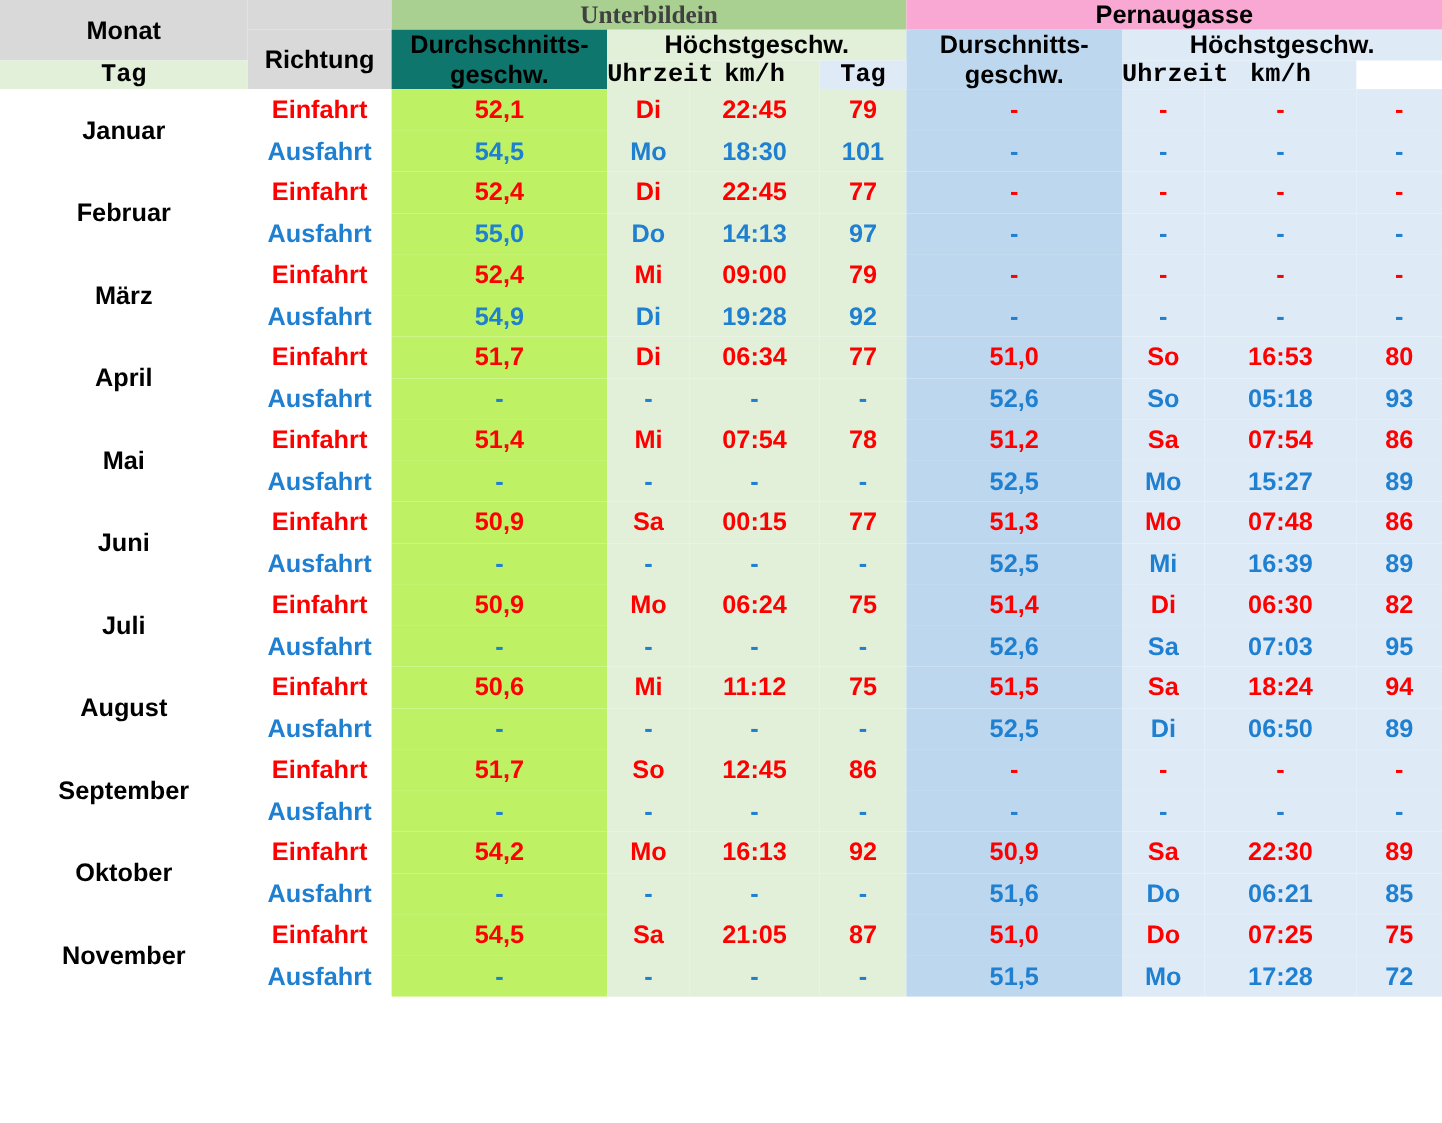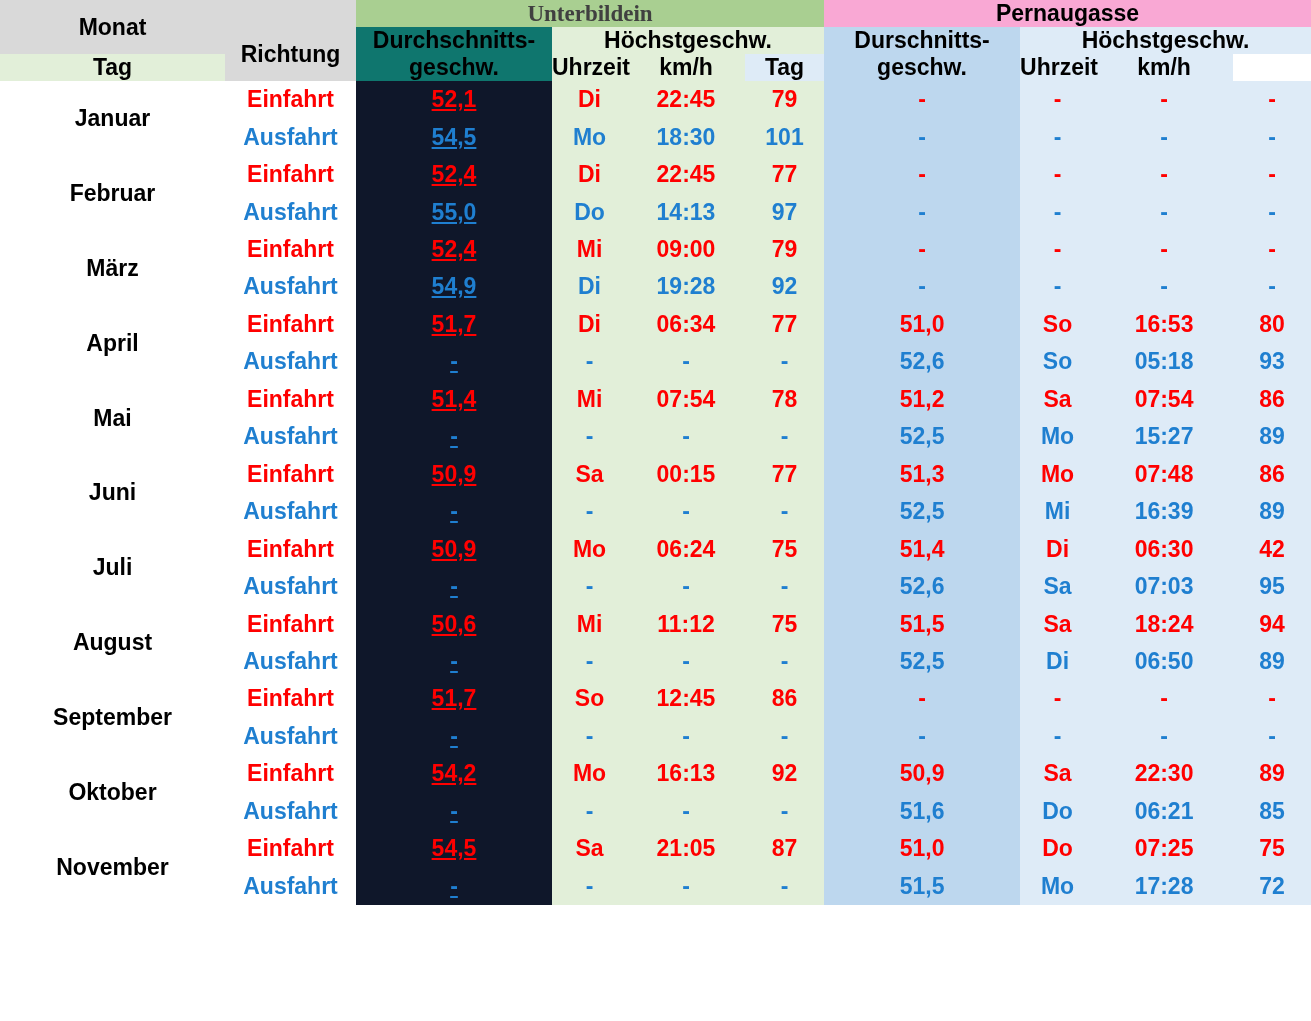--- a/index.html
+++ b/index.html
@@ -82,20 +82,21 @@
     background: #e2efd9;
     border-bottom: 2px solid #ffffff;
     border-right: 3px solid #ffffff;
   }
   .hdr-hoechst-blue {
     background: #deebf7;
     border-bottom: 2px solid #ffffff;
   }
   .hdr-small {
     font-size: 22px;
+    font-family: Liberation Mono, monospace;
   }
   .sep-right-thick { border-right: 3px solid #ffffff; }
   .sep-right-thin  { border-right: 2px solid #ffffff; }
 
   
   .cell-month {
     background: #ffffff;
     color: #000;
     font-weight: normal;
     font-size: 25px;
@@ -105,21 +106,21 @@
 
   .cell-dir {
     background: #ffffff;
     font-size: 23px;
     font-weight: bold;
     border-right: 3px solid #ffffff;
   }
   .row-in  { color: #ff0000; }
   .row-out { color: #1f7fd0; }
 
-  .bg-green-dark  { background: #0f172a; text-decoration: underline; }
+  .bg-green-dark  { background: #bef264; }
   .bg-green-light { background: #e2efd9; }
   .bg-blue-dark   { background: #bdd7ee; }
   .bg-blue-light  { background: #deebf7; }
 
   .top-rule { border-top: 3px solid #000000; }
   .bottom-rule { border-bottom: 3px solid #000000; }
 </style>
 </head>
 <body>
 
@@ -307,21 +308,21 @@
       <tr>
         <td class="cell-month" rowspan="2">Juli</td>
         <td class="cell-dir row-in top-rule">Einfahrt</td>
         <td class="bg-green-dark row-in sep-right-thin top-rule">50,9</td>
         <td class="bg-green-light row-in sep-right-thin top-rule">Mo</td>
         <td class="bg-green-light row-in sep-right-thin top-rule">06:24</td>
         <td class="bg-green-light row-in sep-right-thick top-rule">75</td>
         <td class="bg-blue-dark row-in sep-right-thin top-rule">51,4</td>
         <td class="bg-blue-light row-in sep-right-thin top-rule">Di</td>
         <td class="bg-blue-light row-in sep-right-thin top-rule">06:30</td>
-        <td class="bg-blue-light row-in top-rule">42</td>
+        <td class="bg-blue-light row-in top-rule">82</td>
       </tr>
       <tr>
         <td class="cell-dir row-out">Ausfahrt</td>
         <td class="bg-green-dark row-out sep-right-thin">-</td>
         <td class="bg-green-light row-out sep-right-thin">-</td>
         <td class="bg-green-light row-out sep-right-thin">-</td>
         <td class="bg-green-light row-out sep-right-thick">-</td>
         <td class="bg-blue-dark row-out sep-right-thin">52,6</td>
         <td class="bg-blue-light row-out sep-right-thin">Sa</td>
         <td class="bg-blue-light row-out sep-right-thin">07:03</td>

